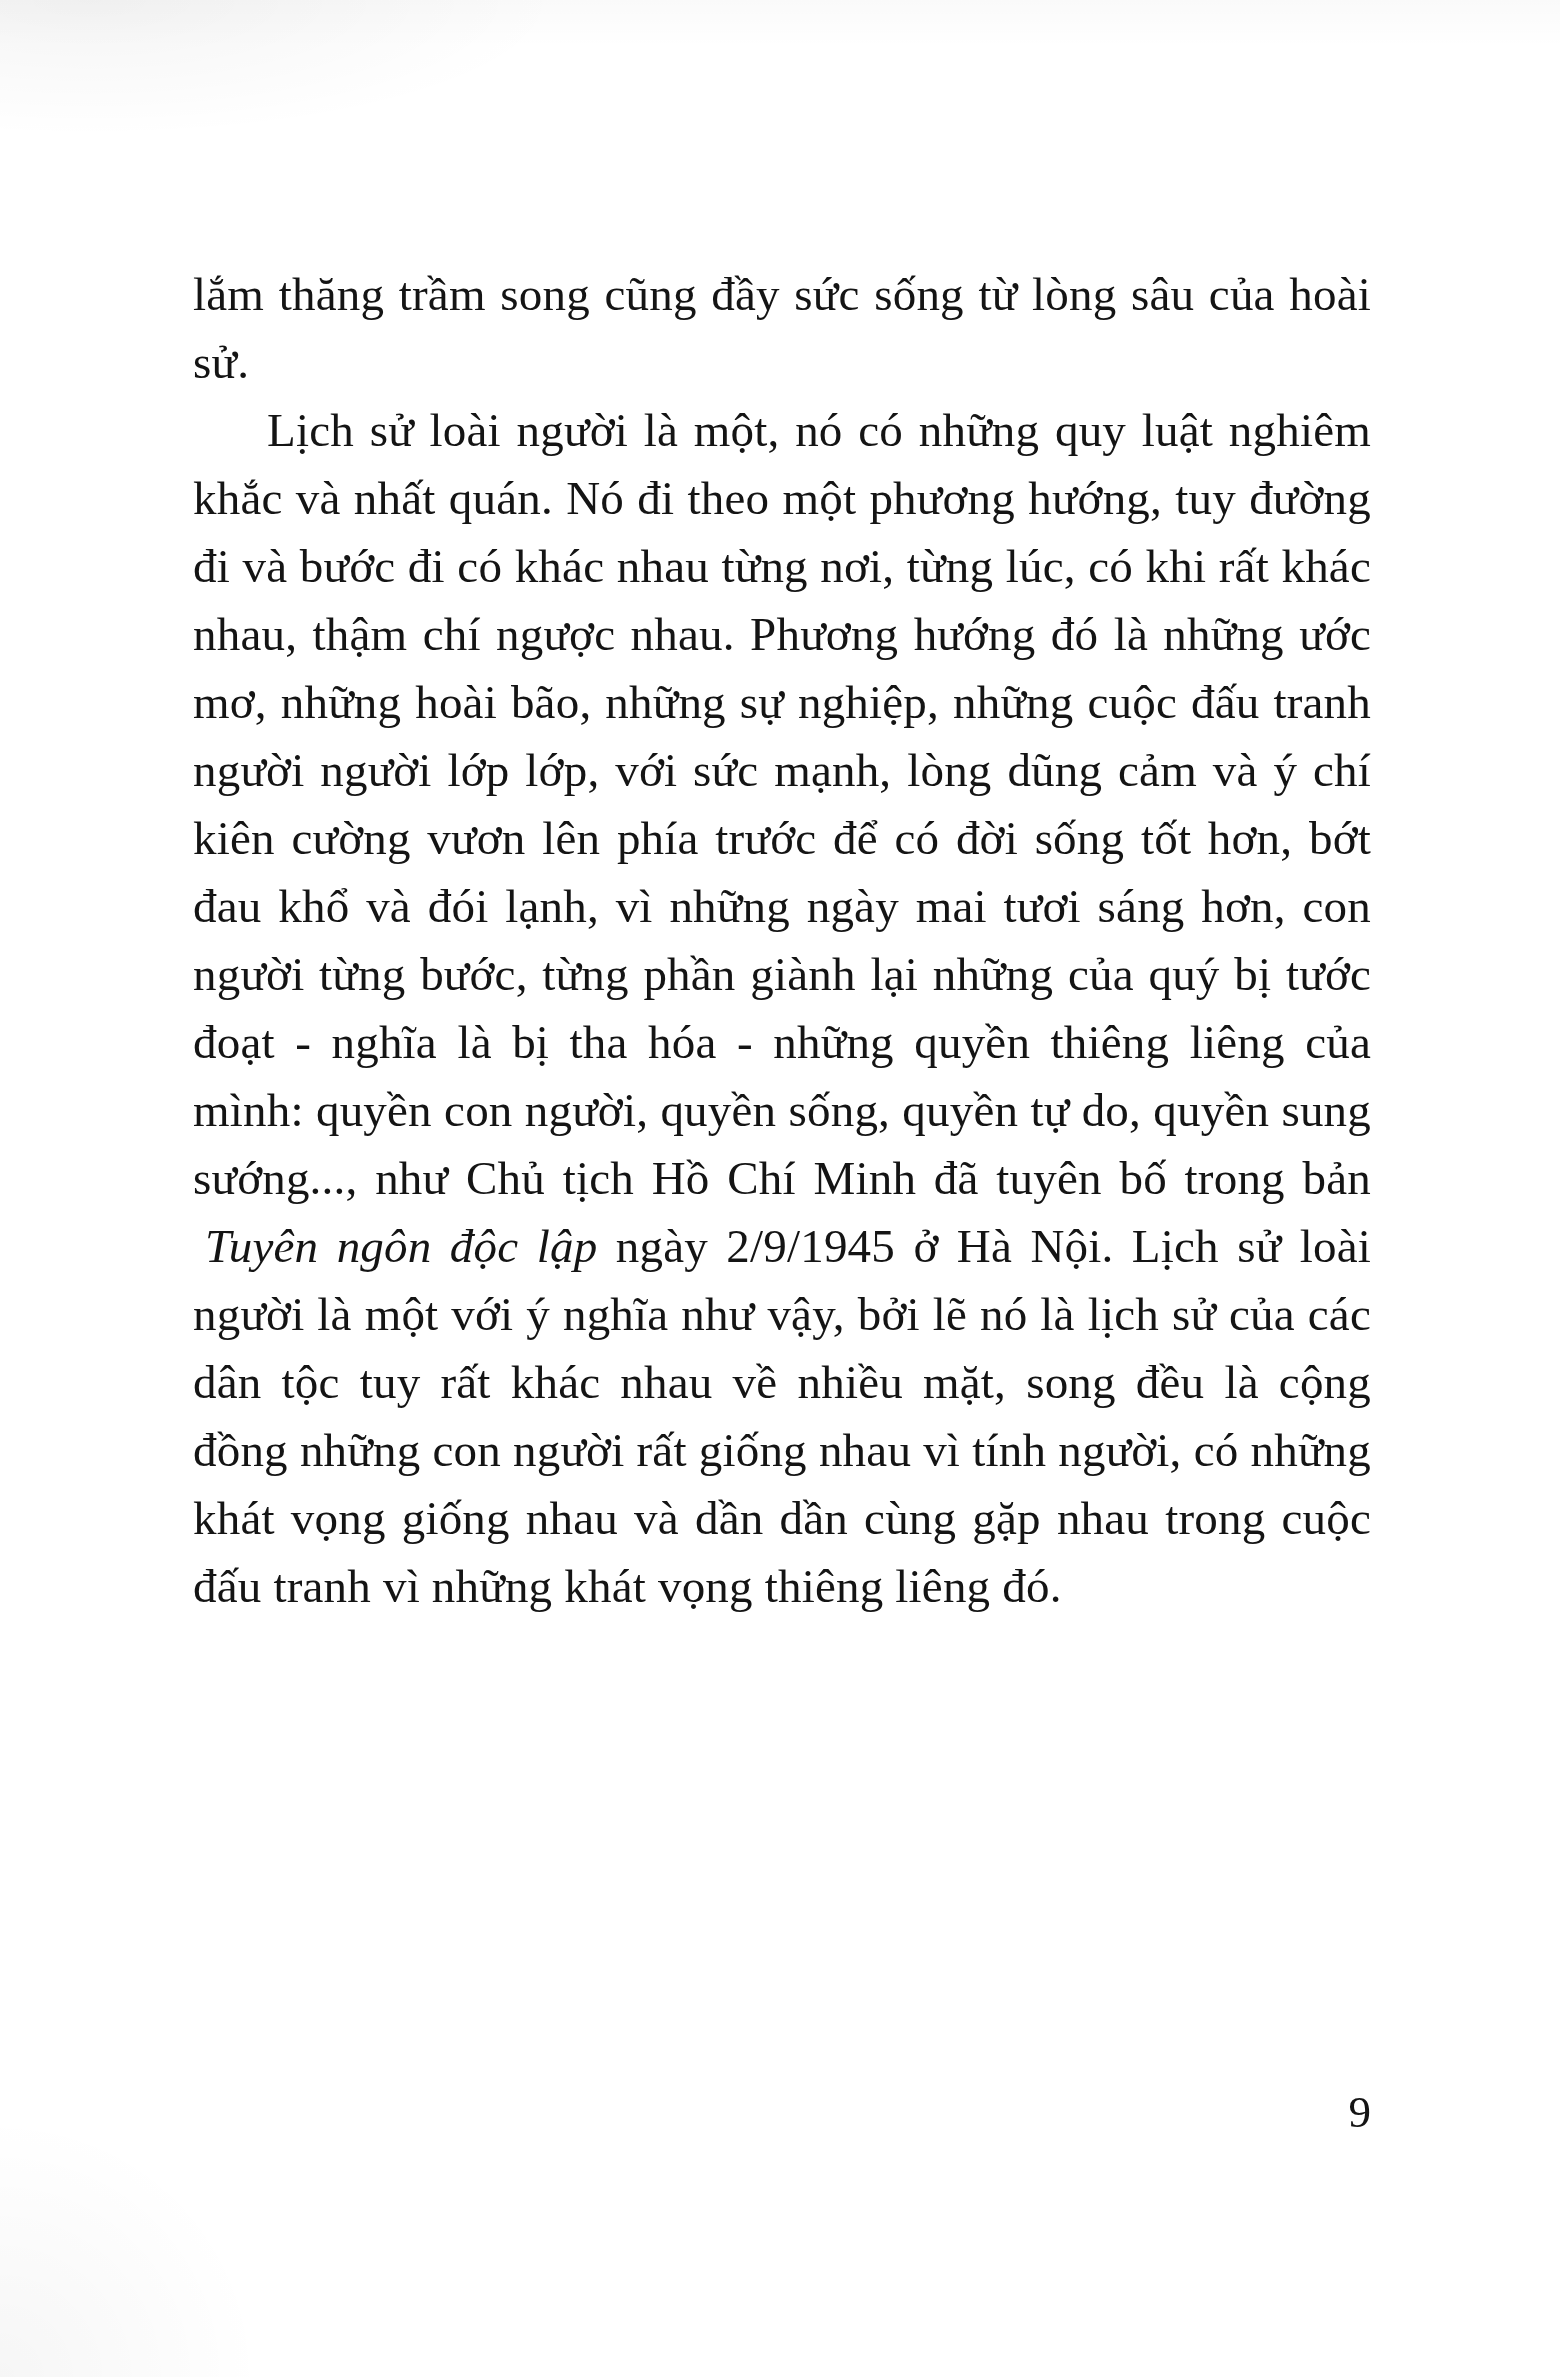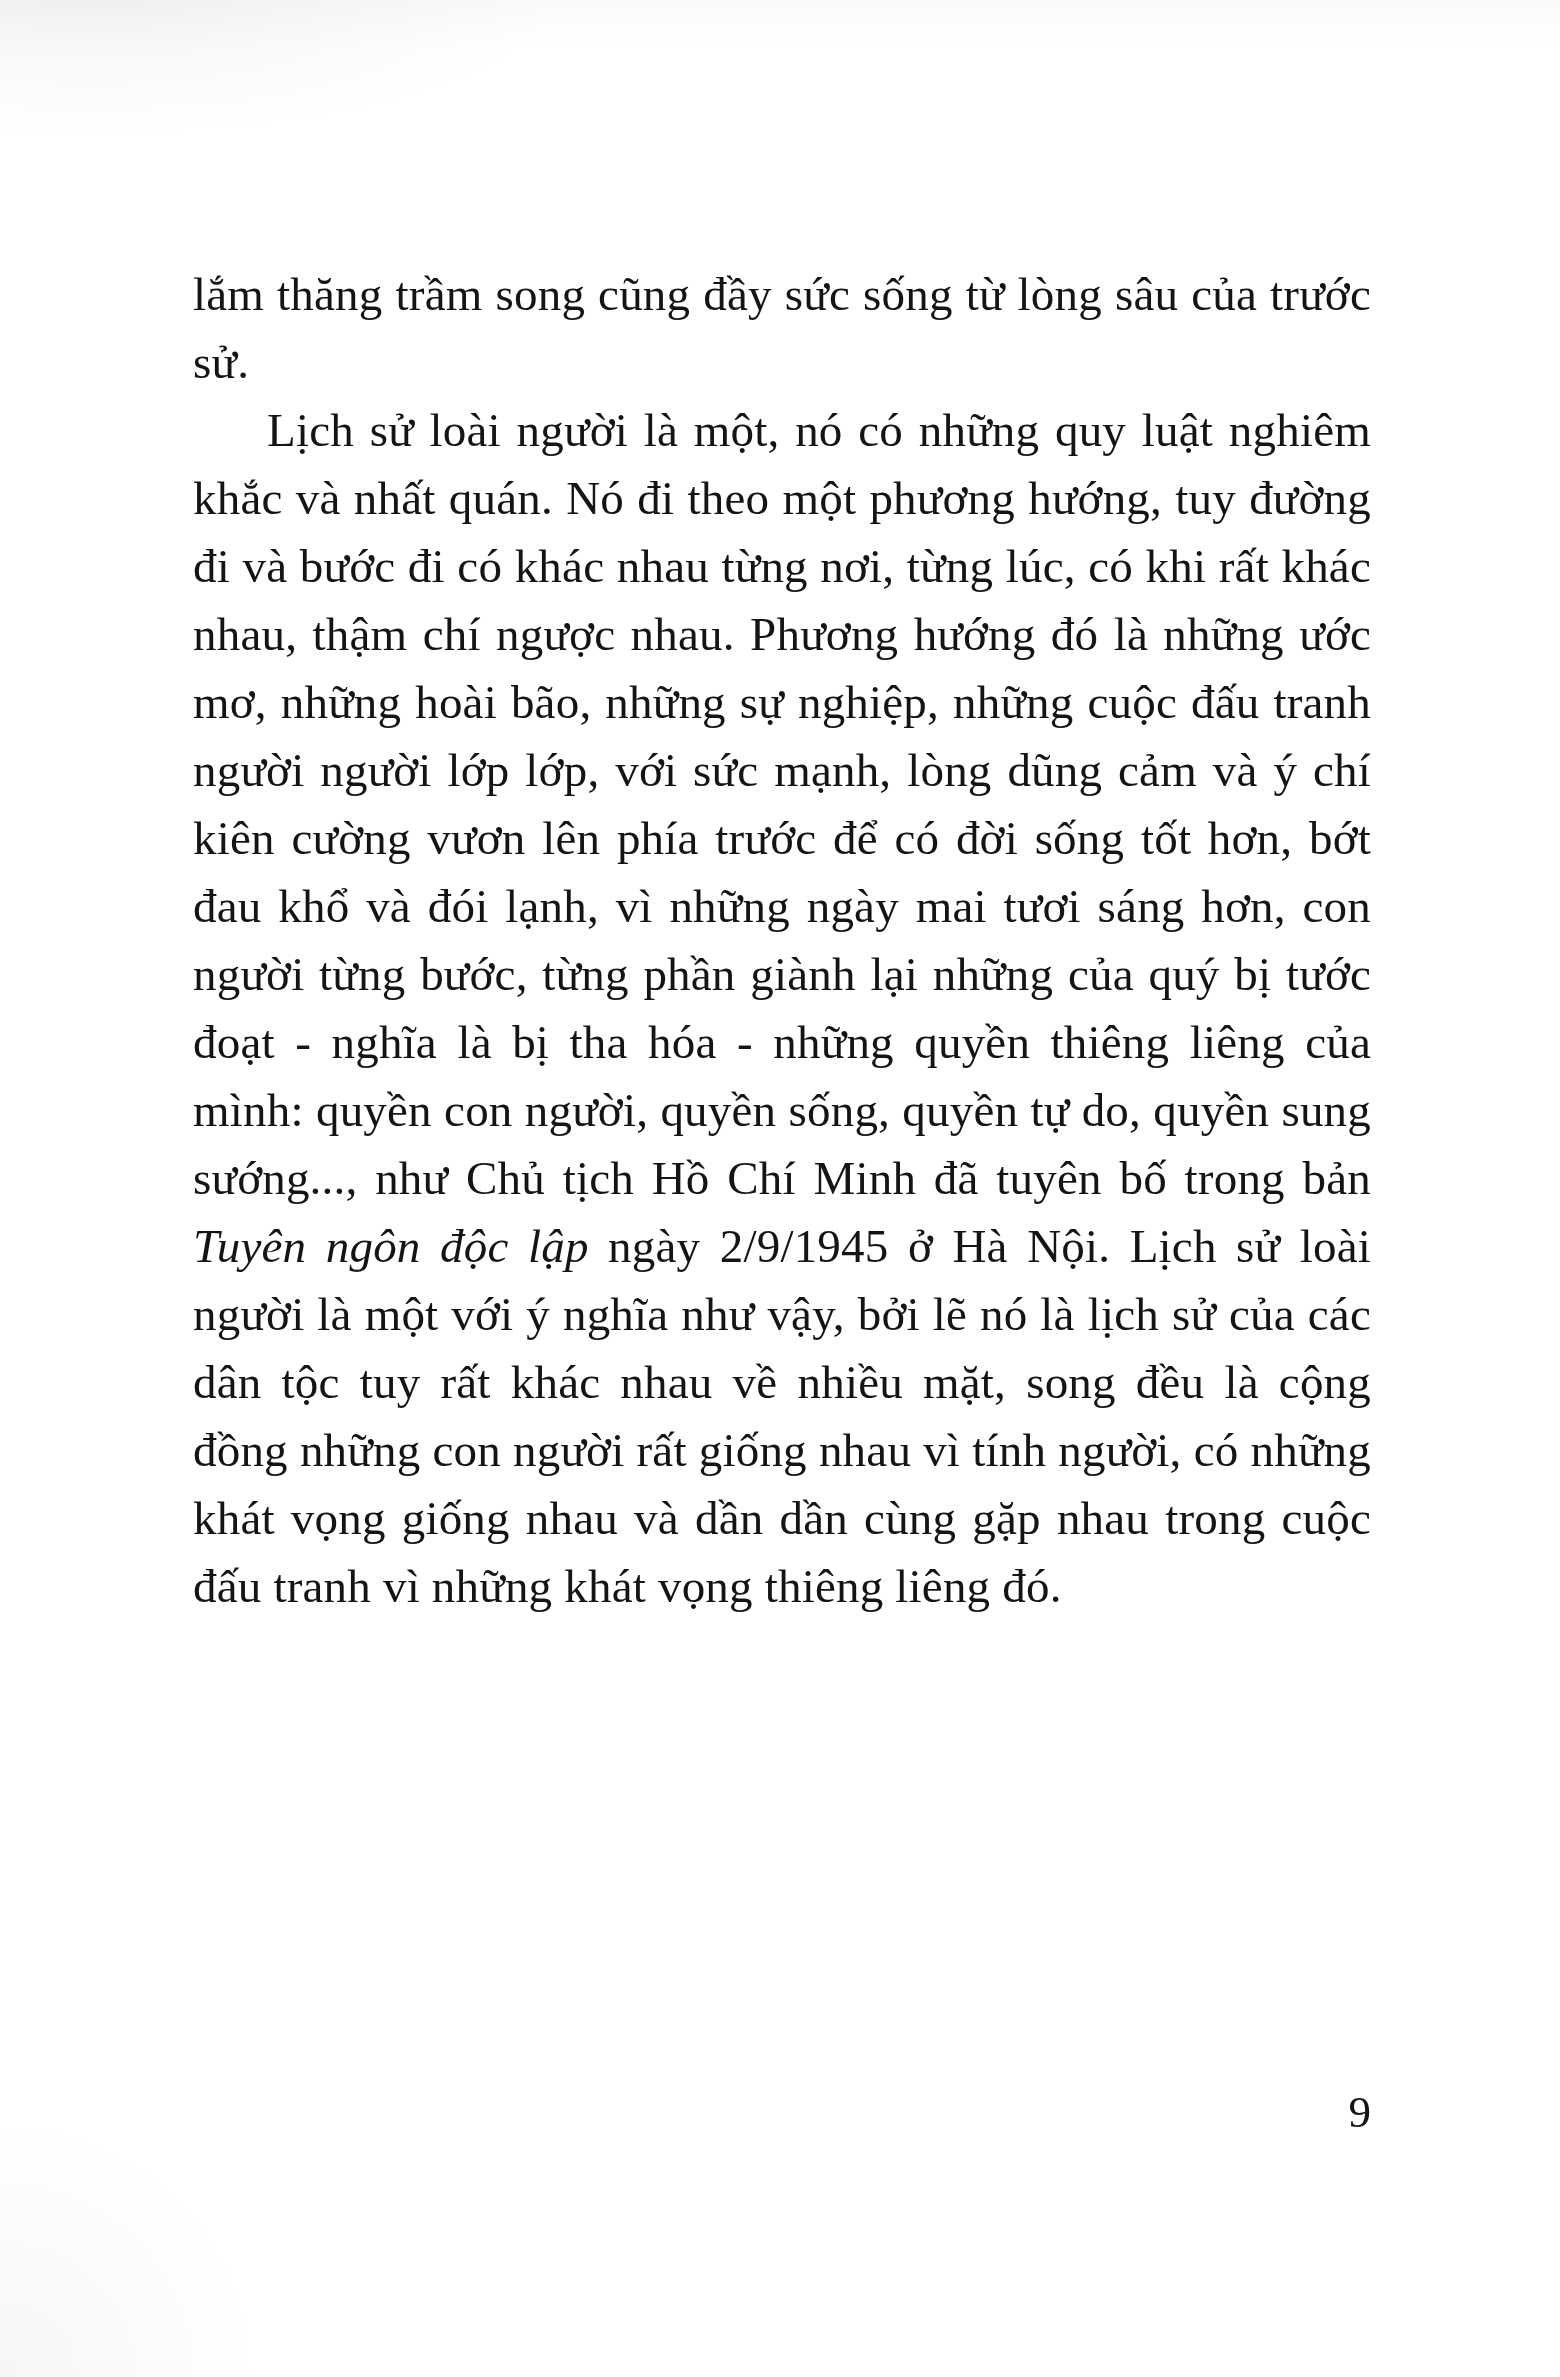--- a/index.html
+++ b/index.html
@@ -47,39 +47,40 @@
   }
   .para {
     margin: 0;
     padding: 0;
   }
   .para.indent {
     text-indent: 74px;
   }
   .book-title {
     font-style: italic;
+    margin-left: 12px;
   }
   .page-number {
     position: absolute;
     left: 193px;
     top: 2078px;
     width: 1178px;
     text-align: right;
     font-size: 45px;
     line-height: 68px;
   }
 </style>
 </head>
 <body>
 
 <div class="page">
 
   <div class="text-block">
 
-    <p class="para">lắm thăng trầm song cũng đầy sức sống từ lòng sâu của trước sử.</p>
+    <p class="para">lắm thăng trầm song cũng đầy sức sống từ lòng sâu của hoài sử.</p>
 
     <p class="para indent"><span>Lịch sử loài người là một, nó có những quy luật nghiêm khắc và nhất quán. Nó đi theo một phương hướng, tuy đường đi và bước đi có khác nhau từng nơi, từng lúc, có khi rất khác nhau, thậm chí ngược nhau. Phương hướng đó là những ước mơ, những hoài bão, những sự nghiệp, những cuộc đấu tranh người người lớp lớp, với sức mạnh, lòng dũng cảm và ý chí kiên cường vươn lên phía trước để có đời sống tốt hơn, bớt đau khổ và đói lạnh, vì những ngày mai tươi sáng hơn, con người từng bước, từng phần giành lại những của quý bị tước đoạt - nghĩa là bị tha hóa - những quyền thiêng liêng của mình: quyền con người, quyền sống, quyền tự do, quyền sung sướng..., như Chủ tịch Hồ Chí Minh đã tuyên bố trong bản </span><span class="book-title">Tuyên ngôn độc lập</span><span> ngày 2/9/1945 ở Hà Nội. Lịch sử loài người là một với ý nghĩa như vậy, bởi lẽ nó là lịch sử của các dân tộc tuy rất khác nhau về nhiều mặt, song đều là cộng đồng những con người rất giống nhau vì tính người, có những khát vọng giống nhau và dần dần cùng gặp nhau trong cuộc đấu tranh vì những khát vọng thiêng liêng đó.</span></p>
 
 
   </div>
 
   <div class="page-number">9</div>
 
 </div>
 

